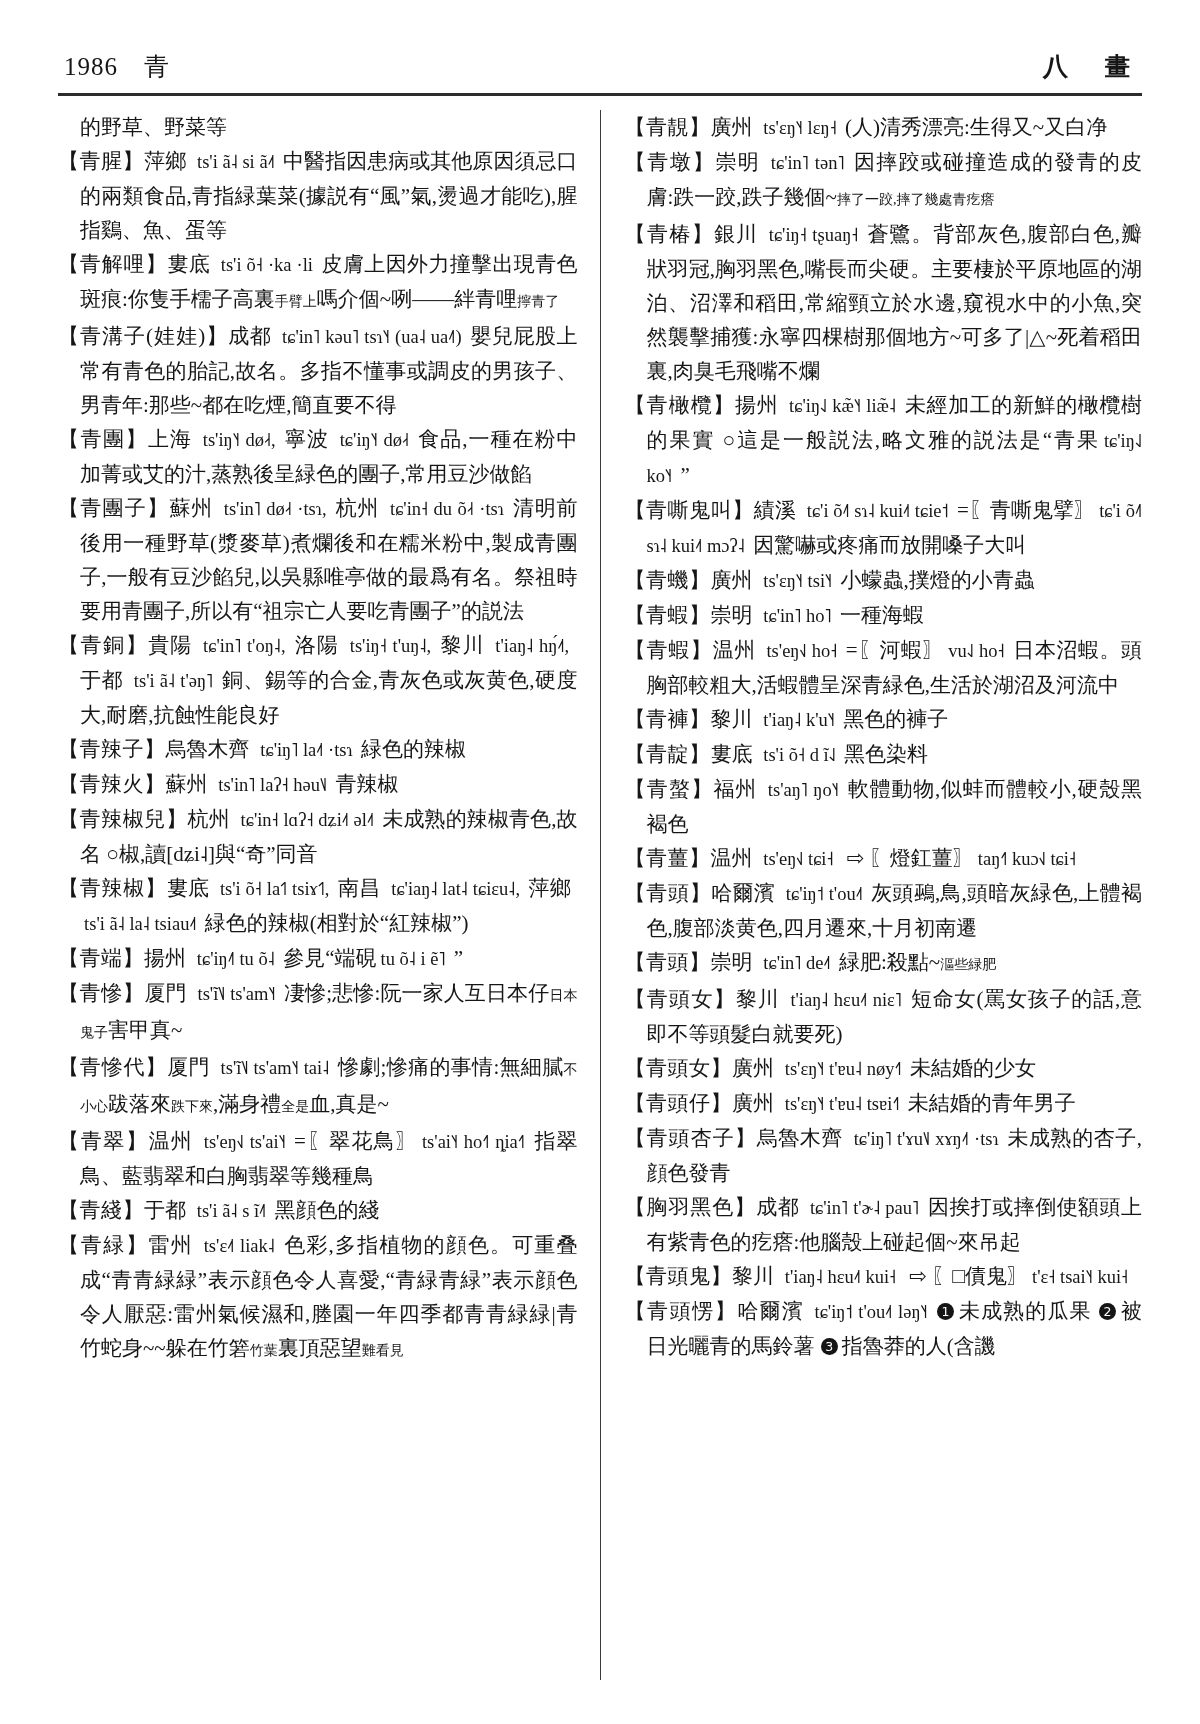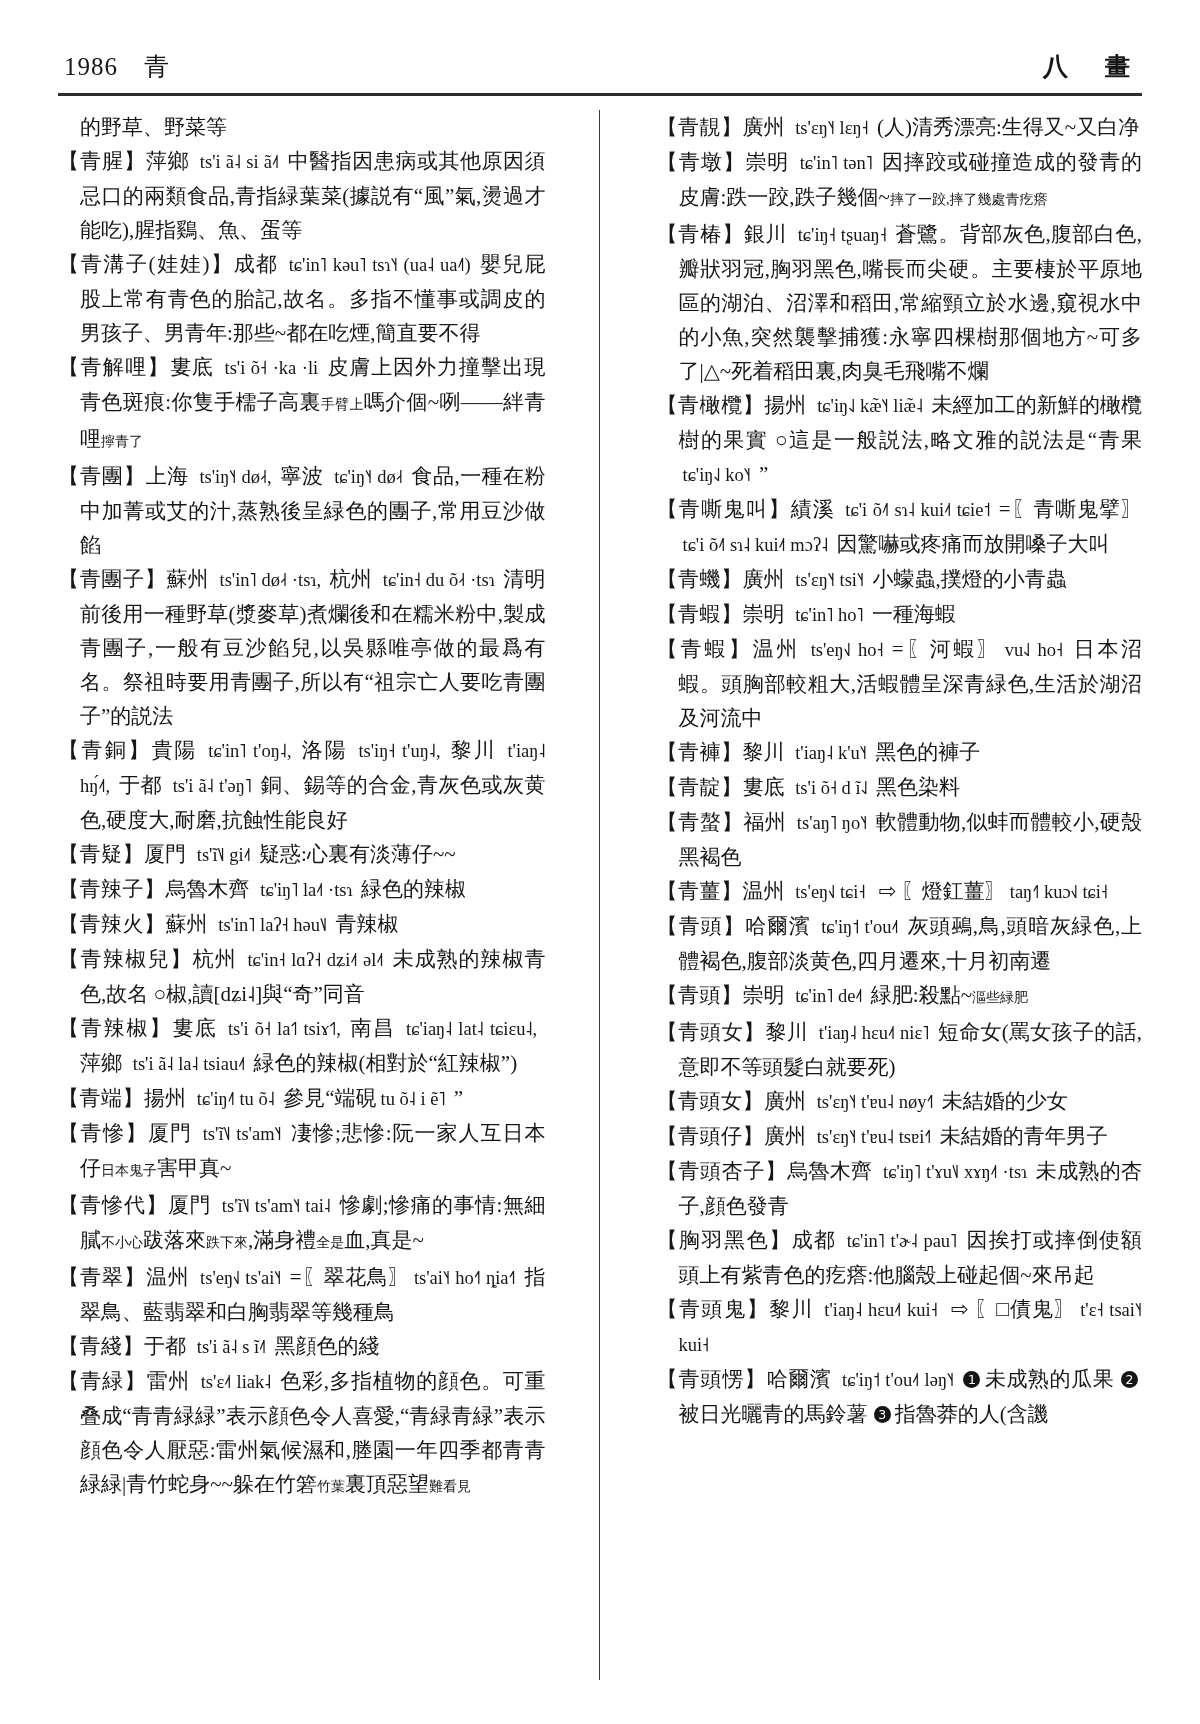--- a/index.html
+++ b/index.html
@@ -11,21 +11,21 @@
   .page{width:1200px;height:1724px;box-sizing:border-box;padding:50px 58px 0 58px;}
   header.pagehead{
     display:flex;justify-content:space-between;align-items:baseline;
     padding:0 6px 10px 6px;
   }
   .hdr-left{display:flex;align-items:baseline;gap:26px;}
   .page-number{font-size:25px;letter-spacing:1px;}
   .guide-char{font-size:25px;}
   .section-title{font-size:25px;letter-spacing:6px;font-weight:bold;}
   .header-rule{border-top:3px solid #2c2c2c;margin:0 0 14px 0;}
-  main.columns{display:flex;height:1570px;overflow:hidden;gap:32px;}
+  main.columns{display:flex;height:1570px;overflow:hidden;}
   .col{width:50%;box-sizing:border-box;overflow:hidden;}
   .col.left{padding-right:22px;}
   .col.right{padding-left:24px;}
   .col-divider{width:0;border-left:1.5px solid #3a3a3a;}
   .entry{
     font-size:21px;line-height:34px;
     text-align:justify;
     padding-left:22px;text-indent:-22px;
   }
   .entry.cont{text-indent:0;}
@@ -56,26 +56,25 @@
       <span class="page-number">1986</span>
       <span class="guide-char">青</span>
     </div>
     <div class="section-title">八　畫</div>
   </header>
   <div class="header-rule"></div>
   <main class="columns">
     <section class="col left">
         <div class="entry cont"><span class="seg-txt">的野草、野菜等</span></div>
         <div class="entry"><span class="seg-hw">【青腥】</span><span class="seg-loc">萍鄉</span><span class="seg-ph">ts'i ã˨ si ã˨˦</span><span class="seg-txt">中醫指因患病或其他原因須忌口的兩類食品,青指緑葉菜(據説有“風”氣,燙過才能吃),腥指鷄、魚、蛋等</span></div>
+        <div class="entry"><span class="seg-hw">【青解哩】</span><span class="seg-loc">婁底</span><span class="seg-ph">ts'i õ˧ ·ka ·li</span><span class="seg-txt">皮膚上因外力撞擊出現青色斑痕:你隻手檽子高裏</span><span class="seg-sm">手臂上</span><span class="seg-txt">嗎介個~咧——絆青哩</span><span class="seg-sm">擰青了</span></div>
         <div class="entry"><span class="seg-hw">【青溝子(娃娃)】</span><span class="seg-loc">成都</span><span class="seg-ph">tɕ'in˥ kəu˥ tsɿ˥˧ (ua˨ ua˨˥)</span><span class="seg-txt">嬰兒屁股上常有青色的胎記,故名。多指不懂事或調皮的男孩子、男青年:那些~都在吃煙,簡直要不得</span></div>
-        <div class="entry"><span class="seg-hw">【青解哩】</span><span class="seg-loc">婁底</span><span class="seg-ph">ts'i õ˧ ·ka ·li</span><span class="seg-txt">皮膚上因外力撞擊出現青色斑痕:你隻手檽子高裏</span><span class="seg-sm">手臂上</span><span class="seg-txt">嗎介個~咧——絆青哩</span><span class="seg-sm">擰青了</span></div>
         <div class="entry"><span class="seg-hw">【青團】</span><span class="seg-loc">上海</span><span class="seg-ph">ts'iŋ˥˧ dø˨˧,</span><span class="seg-loc">寧波</span><span class="seg-ph">tɕ'iŋ˥˧ dø˨˧</span><span class="seg-txt">食品,一種在粉中加菁或艾的汁,蒸熟後呈緑色的團子,常用豆沙做餡</span></div>
         <div class="entry"><span class="seg-hw">【青團子】</span><span class="seg-loc">蘇州</span><span class="seg-ph">ts'in˥ dø˨˧ ·tsɿ,</span><span class="seg-loc">杭州</span><span class="seg-ph">tɕ'in˧ du õ˨˧ ·tsɿ</span><span class="seg-txt">清明前後用一種野草(漿麥草)煮爛後和在糯米粉中,製成青團子,一般有豆沙餡兒,以吳縣唯亭做的最爲有名。祭祖時要用青團子,所以有“祖宗亡人要吃青團子”的説法</span></div>
         <div class="entry"><span class="seg-hw">【青銅】</span><span class="seg-loc">貴陽</span><span class="seg-ph">tɕ'in˥ t'oŋ˨,</span><span class="seg-loc">洛陽</span><span class="seg-ph">ts'iŋ˧ t'uŋ˨,</span><span class="seg-loc">黎川</span><span class="seg-ph">t'iaŋ˨ hŋ́˨˦,</span><span class="seg-loc">于都</span><span class="seg-ph">ts'i ã˨ t'əŋ˥</span><span class="seg-txt">銅、錫等的合金,青灰色或灰黄色,硬度大,耐磨,抗蝕性能良好</span></div>
-        <div class="entry"><span class="seg-hw">【青疑】</span><span class="seg-loc">厦門</span><span class="seg-ph">ts'ĩ˥˩ gi˨˦</span><span class="seg-txt">疑惑:心裏有淡薄仔~~</span></div>
         <div class="entry"><span class="seg-hw">【青辣子】</span><span class="seg-loc">烏魯木齊</span><span class="seg-ph">tɕ'iŋ˥ la˨˦ ·tsɿ</span><span class="seg-txt">緑色的辣椒</span></div>
         <div class="entry"><span class="seg-hw">【青辣火】</span><span class="seg-loc">蘇州</span><span class="seg-ph">ts'in˥ laʔ˧ həu˥˩</span><span class="seg-txt">青辣椒</span></div>
         <div class="entry"><span class="seg-hw">【青辣椒兒】</span><span class="seg-loc">杭州</span><span class="seg-ph">tɕ'in˧ lɑʔ˧ dʑi˨˦ əl˨˦</span><span class="seg-txt">未成熟的辣椒青色,故名 ○椒,讀[dʑi˨]與“奇”同音</span></div>
         <div class="entry"><span class="seg-hw">【青辣椒】</span><span class="seg-loc">婁底</span><span class="seg-ph">ts'i õ˧ la˦˥ tsiɤ˦˥,</span><span class="seg-loc">南昌</span><span class="seg-ph">tɕ'iaŋ˨ lat˨ tɕiɛu˨,</span><span class="seg-loc">萍鄉</span><span class="seg-ph">ts'i ã˨ la˨ tsiau˨˦</span><span class="seg-txt">緑色的辣椒(相對於“紅辣椒”)</span></div>
         <div class="entry"><span class="seg-hw">【青端】</span><span class="seg-loc">揚州</span><span class="seg-ph">tɕ'iŋ˨˥ tu õ˨</span><span class="seg-txt">參見“端硯</span><span class="seg-ph">tu õ˨ i ẽ˥</span><span class="seg-txt">”</span></div>
         <div class="entry"><span class="seg-hw">【青慘】</span><span class="seg-loc">厦門</span><span class="seg-ph">ts'ĩ˥˩ ts'am˥˧</span><span class="seg-txt">凄慘;悲慘:阮一家人互日本仔</span><span class="seg-sm">日本鬼子</span><span class="seg-txt">害甲真~</span></div>
         <div class="entry"><span class="seg-hw">【青慘代】</span><span class="seg-loc">厦門</span><span class="seg-ph">ts'ĩ˥˩ ts'am˥˧ tai˨</span><span class="seg-txt">慘劇;慘痛的事情:無細膩</span><span class="seg-sm">不小心</span><span class="seg-txt">跋落來</span><span class="seg-sm">跌下來</span><span class="seg-txt">,滿身禮</span><span class="seg-sm">全是</span><span class="seg-txt">血,真是~</span></div>
         <div class="entry"><span class="seg-hw">【青翠】</span><span class="seg-loc">温州</span><span class="seg-ph">ts'eŋ˧˩ ts'ai˥˧</span><span class="seg-txt">=</span><span class="seg-ref">〖翠花鳥〗</span><span class="seg-ph">ts'ai˥˧ ho˧˥ ȵia˧˥</span><span class="seg-txt">指翠鳥、藍翡翠和白胸翡翠等幾種鳥</span></div>
         <div class="entry"><span class="seg-hw">【青綫】</span><span class="seg-loc">于都</span><span class="seg-ph">ts'i ã˨ s ĩ˨˥</span><span class="seg-txt">黑顔色的綫</span></div>
         <div class="entry"><span class="seg-hw">【青緑】</span><span class="seg-loc">雷州</span><span class="seg-ph">ts'ɛ˨˦ liak˨</span><span class="seg-txt">色彩,多指植物的顔色。可重叠成“青青緑緑”表示顔色令人喜愛,“青緑青緑”表示顔色令人厭惡:雷州氣候濕和,塍園一年四季都青青緑緑|青竹蛇身~~躲在竹箬</span><span class="seg-sm">竹葉</span><span class="seg-txt">裏頂惡望</span><span class="seg-sm">難看見</span></div>

